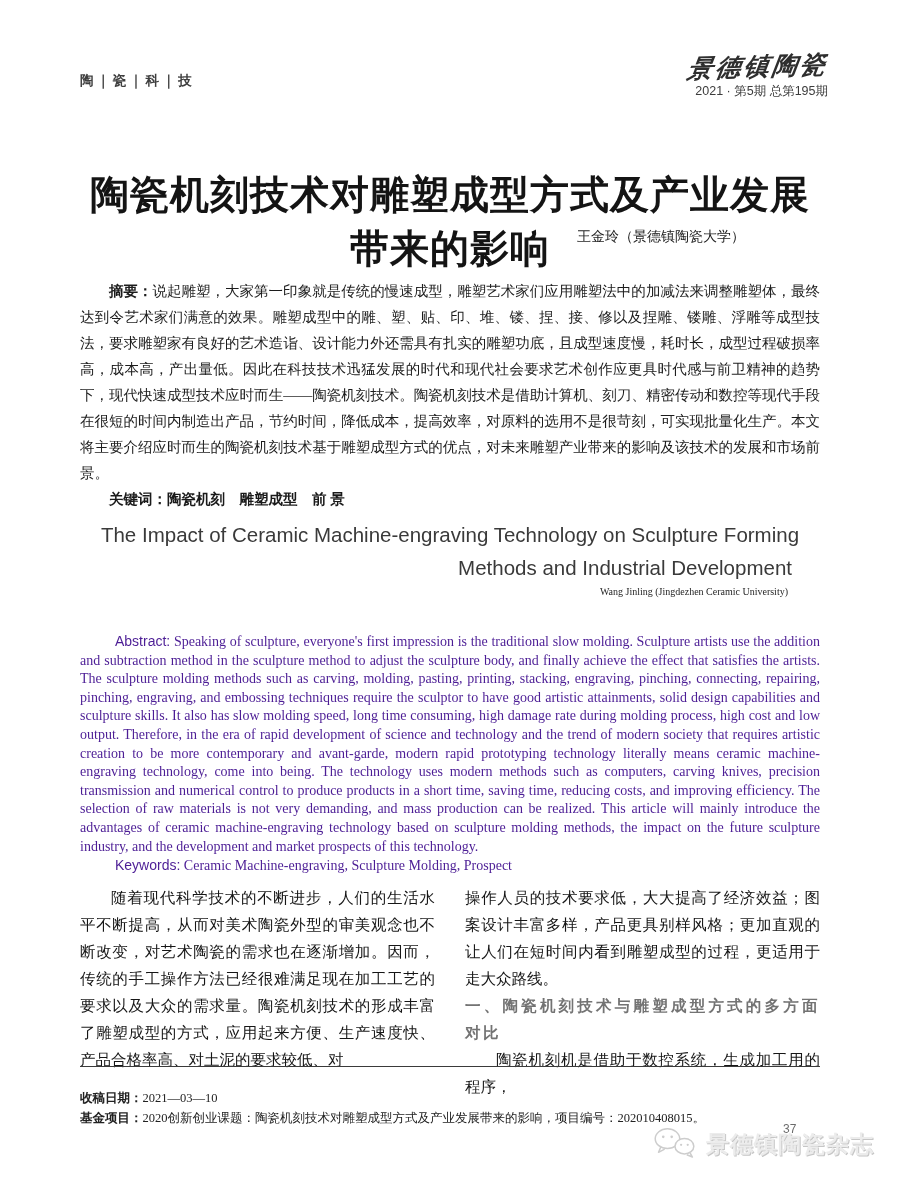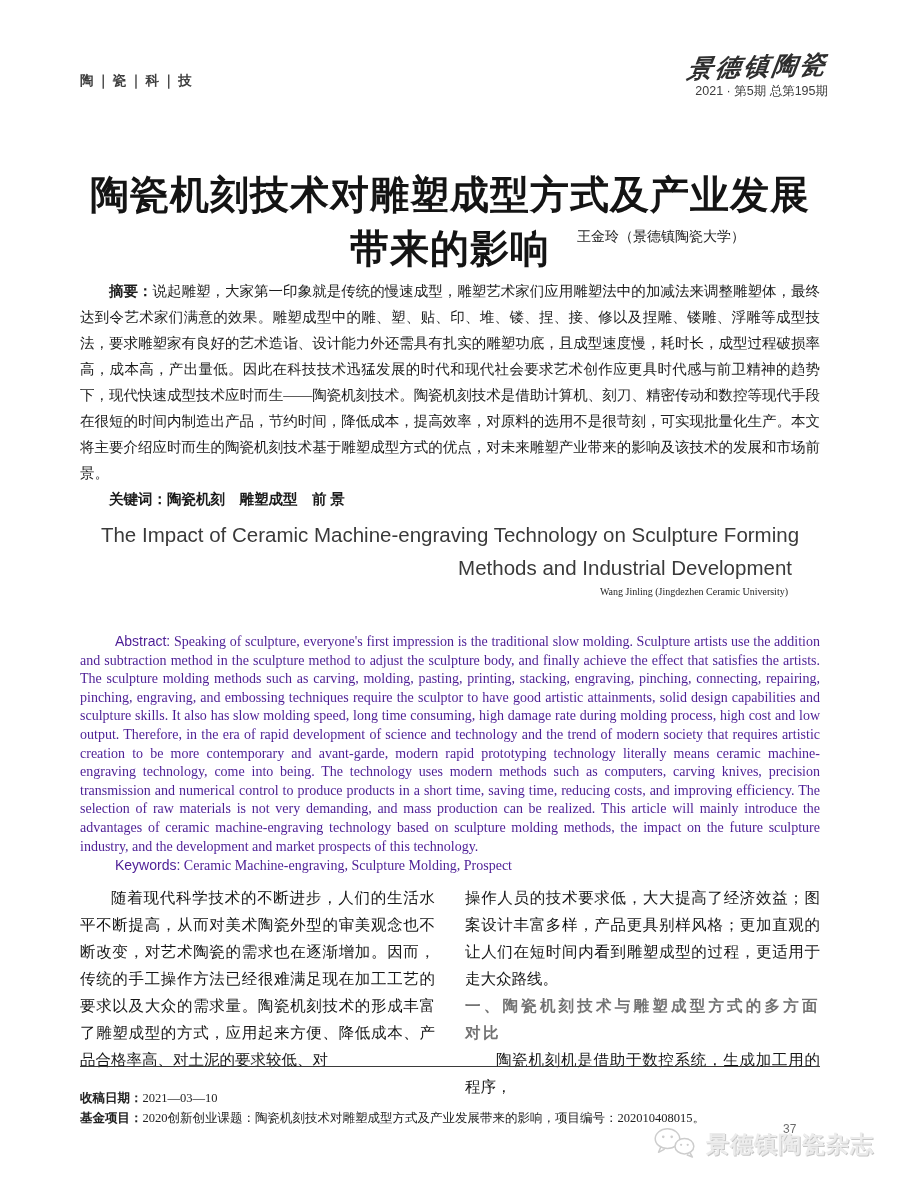--- a/index.html
+++ b/index.html
@@ -79,21 +79,21 @@
   </div>
   <div class="author-en">Wang Jinling (Jingdezhen Ceramic University)</div>
 
   <div class="abs-en">
     <p><span class="sans">Abstract:</span><span> Speaking of sculpture, everyone's first impression is the traditional slow molding. Sculpture artists use the addition and subtraction method in the sculpture method to adjust the sculpture body, and finally achieve the effect that satisfies the artists. The sculpture molding methods such as carving, molding, pasting, printing, stacking, engraving, pinching, connecting, repairing, pinching, engraving, and embossing techniques require the sculptor to have good artistic attainments, solid design capabilities and sculpture skills. It also has slow molding speed, long time consuming, high damage rate during molding process, high cost and low output. Therefore, in the era of rapid development of science and technology and the trend of modern society that requires artistic creation to be more contemporary and avant-garde, modern rapid prototyping technology literally means ceramic machine- engraving technology, come into being. The technology uses modern methods such as computers, carving knives, precision transmission and numerical control to produce products in a short time, saving time, reducing costs, and improving efficiency. The selection of raw materials is not very demanding, and mass production can be realized. This article will mainly introduce the advantages of ceramic machine-engraving technology based on sculpture molding methods, the impact on the future sculpture industry, and the development and market prospects of this technology.</span></p>
     <p class="kw-en"><span class="sans">Keywords:</span><span> Ceramic Machine-engraving, Sculpture Molding, Prospect</span></p>
   </div>
 
   <div class="body-cols">
     <div class="col">
-      <p>随着现代科学技术的不断进步，人们的生活水平不断提高，从而对美术陶瓷外型的审美观念也不断改变，对艺术陶瓷的需求也在逐渐增加。因而，传统的手工操作方法已经很难满足现在加工工艺的要求以及大众的需求量。陶瓷机刻技术的形成丰富了雕塑成型的方式，应用起来方便、降低成本、产品合格率高、对土泥的要求较低、对</p>
+      <p>随着现代科学技术的不断进步，人们的生活水平不断提高，从而对美术陶瓷外型的审美观念也不断改变，对艺术陶瓷的需求也在逐渐增加。因而，传统的手工操作方法已经很难满足现在加工工艺的要求以及大众的需求量。陶瓷机刻技术的形成丰富了雕塑成型的方式，应用起来方便、生产速度快、产品合格率高、对土泥的要求较低、对</p>
     </div>
     <div class="col">
       <p style="text-indent:0;">操作人员的技术要求低，大大提高了经济效益；图案设计丰富多样，产品更具别样风格；更加直观的让人们在短时间内看到雕塑成型的过程，更适用于走大众路线。</p>
       <p class="sec-head">一、陶瓷机刻技术与雕塑成型方式的多方面对比</p>
       <p>陶瓷机刻机是借助于数控系统，生成加工用的程序，</p>
     </div>
   </div>
 
   <div class="rule"></div>
   <div class="footnotes">

